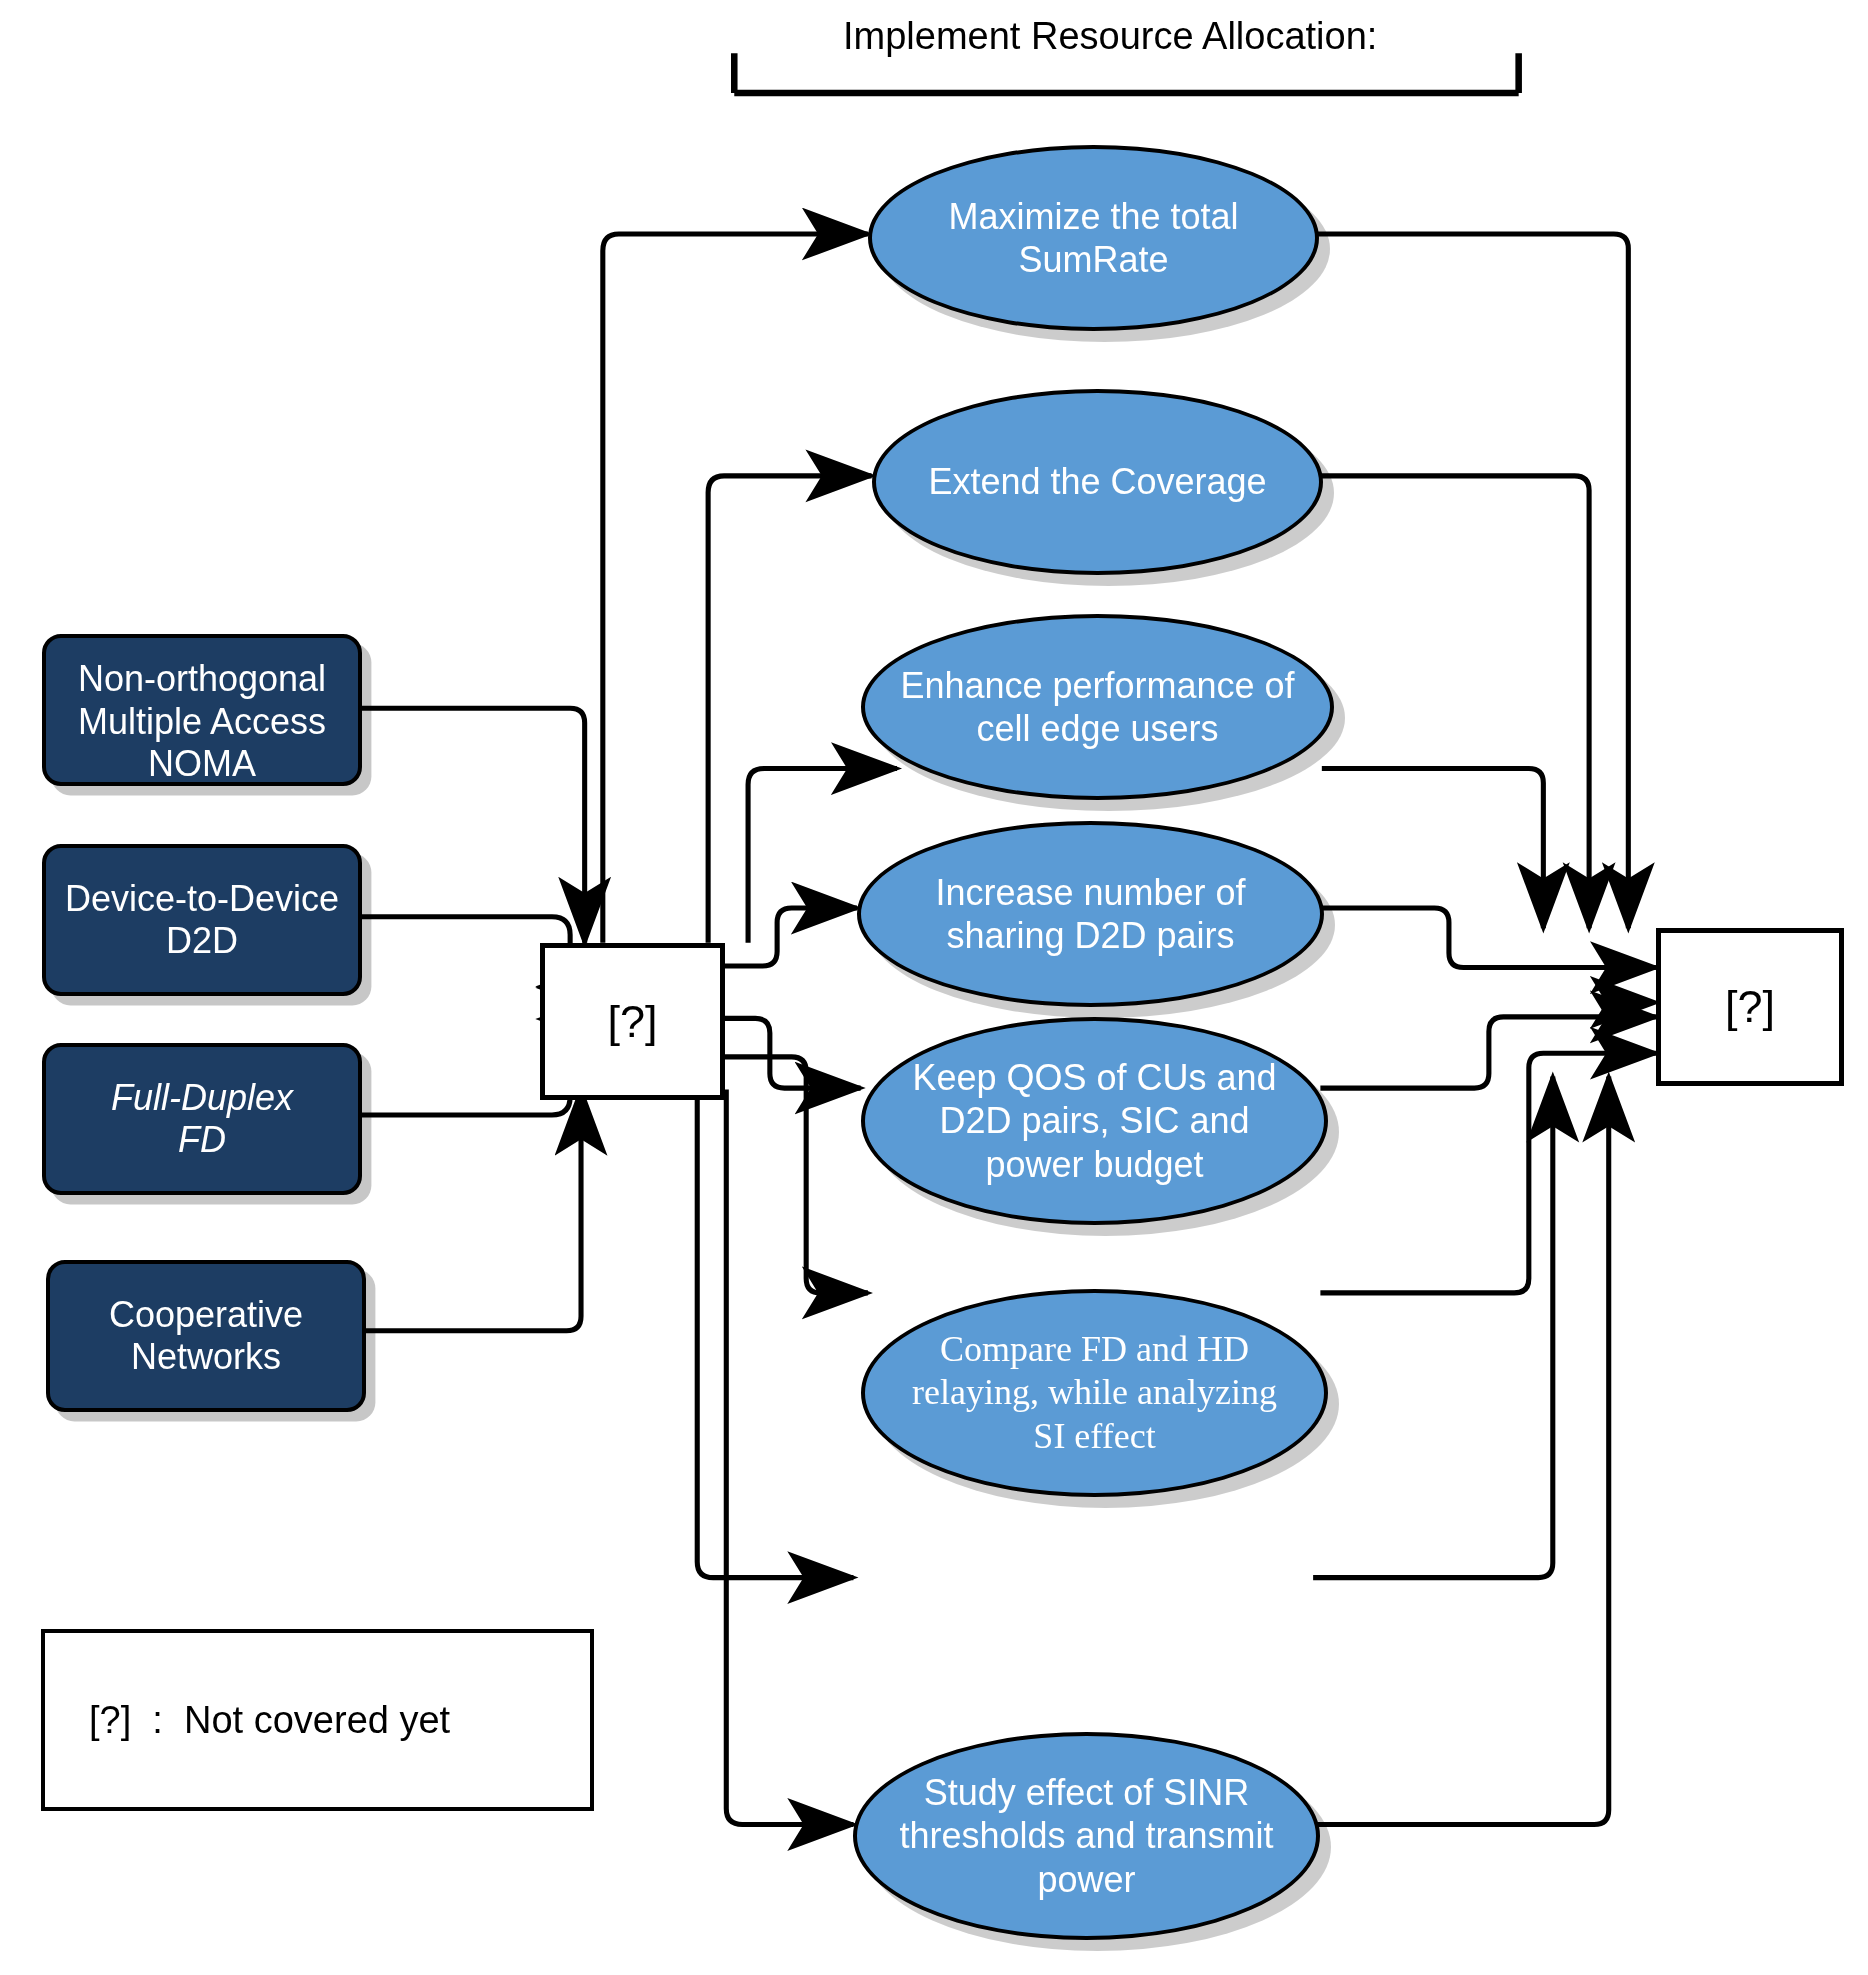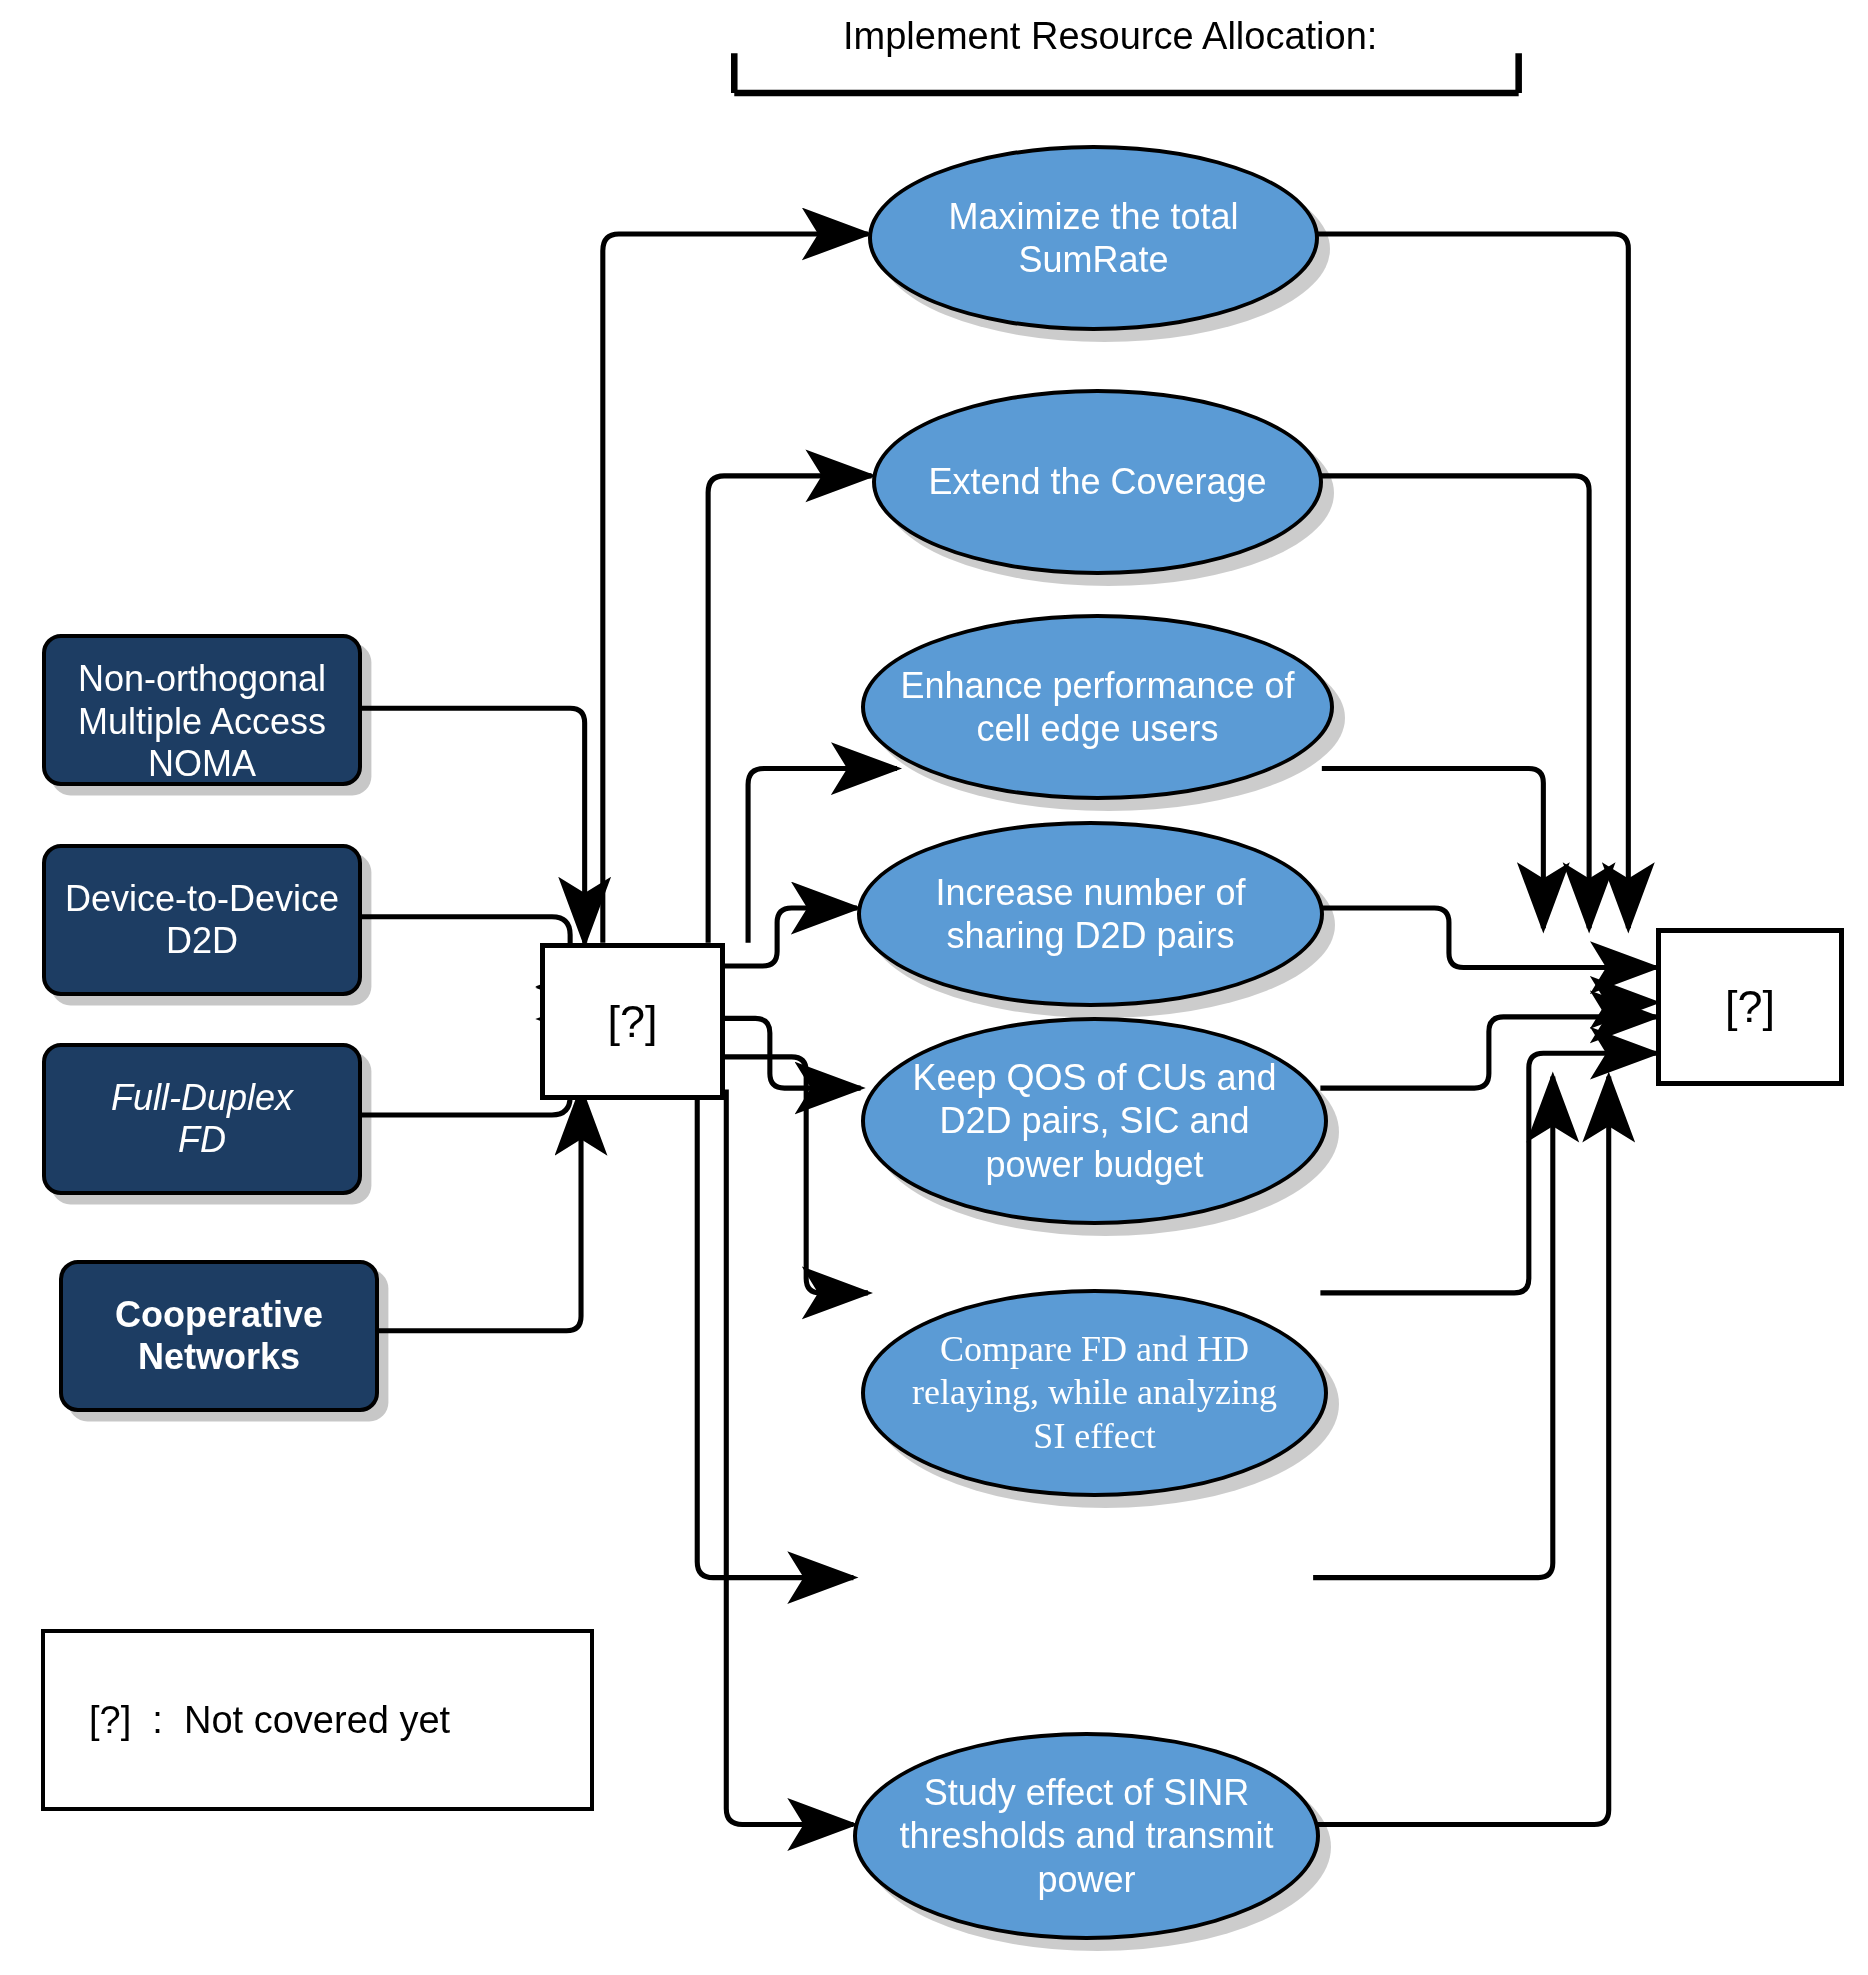--- a/index.html
+++ b/index.html
@@ -100,21 +100,21 @@
   <div class="srcbox" style="left:42px;top:844px;width:312px;height:144px;">
     <span style="white-space:pre-line;">Device-to-Device
 D2D</span>
   </div>
 
   <div class="srcbox" style="left:42px;top:1043px;width:312px;height:144px;">
     <span style="white-space:pre-line;font-style:italic;">Full-Duplex
 FD</span>
   </div>
 
-  <div class="srcbox" style="left:59px;top:1260px;width:312px;height:144px;font-weight:bold;">
+  <div class="srcbox" style="left:46px;top:1260px;width:312px;height:144px;">
     <span style="white-space:pre-line;">Cooperative
 Networks</span>
   </div>
 
   <div class="qbox" style="left:540px;top:943px;width:175px;height:147px;">
     <span>[?]</span>
   </div>
 
   <div class="qbox" style="left:1656px;top:928px;width:178px;height:148px;">
     <span>[?]</span>

